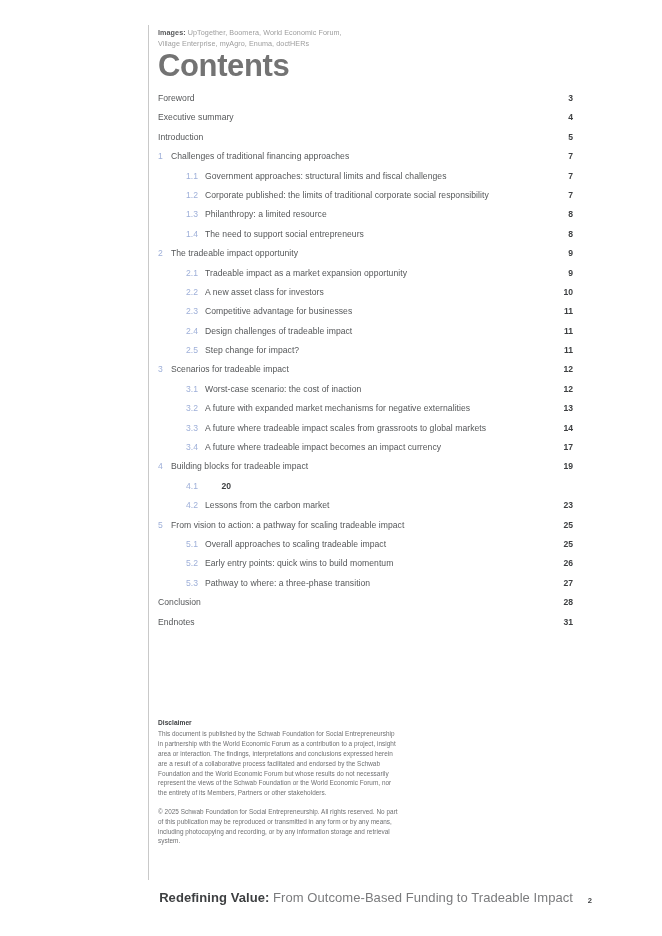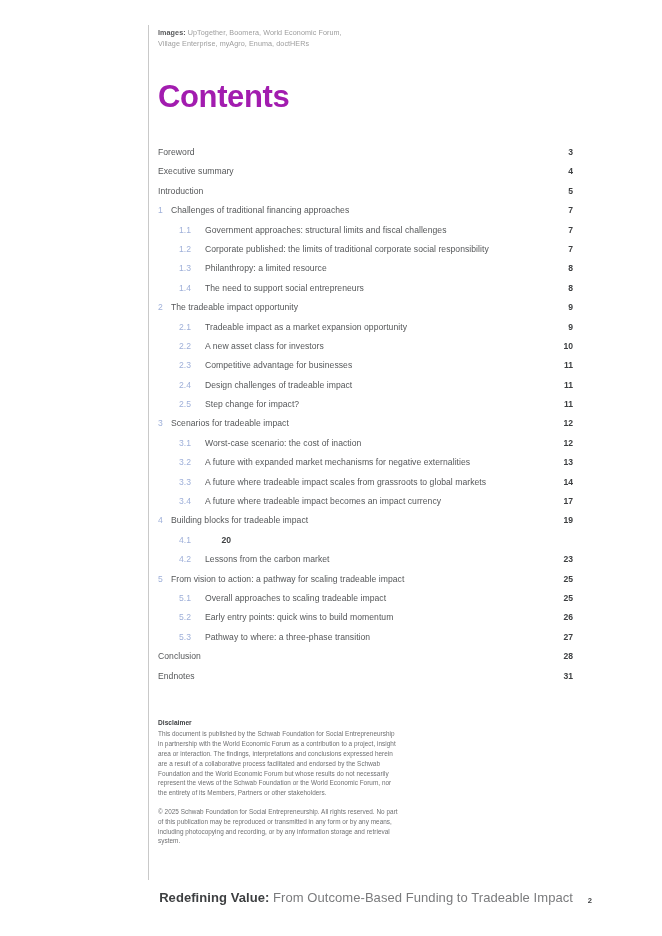--- a/index.html
+++ b/index.html
@@ -45,31 +45,30 @@
     letter-spacing: 0.01em;
   }
   .credits .lbl {
     color: #58595b;
     font-weight: bold;
     margin-top: 44px;
   }
 
   
   .doc-title {
-    margin-top: 31px;
     font-size: 31px;
     line-height: 34px;
     font-weight: bold;
-    color: #a21caf;
+    color: #737373;
     letter-spacing: -0.012em;
   }
 
   
   .toc {
-    margin-top: 33px;
+    margin-top: 10px;
   }
   .toc-row {
     display: flex;
     align-items: baseline;
     height: 19.4px;
   }
   .toc-num {
     color: #9fb0d9;
     font-size: 8.6px;
     flex: 0 0 auto;
@@ -92,21 +91,21 @@
 
   
   .lvl0 .toc-num { width: 0; }
   .lvl0 .toc-label { padding-left: 0; }
 
   
   .lvl1 .toc-num { width: 13px; }
   .lvl1 .toc-label { padding-left: 0; }
 
   
-  .lvl2 .toc-num { width: 26px; margin-left: 21px; }
+  .lvl2 .toc-num { width: 26px; margin-left: 21px; text-align: center; }
   .lvl2 .toc-label { padding-left: 0; }
 
   
   .disclaimer {
     position: absolute;
     left: 158px;
     top: 718px;
     width: 240px;
     font-size: 6.4px;
     line-height: 9.9px;

